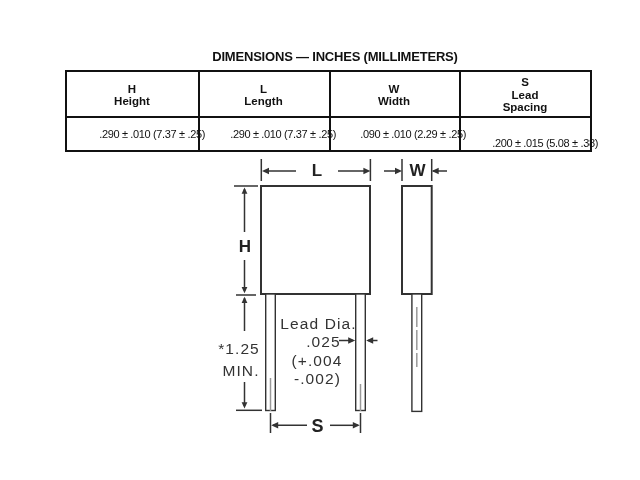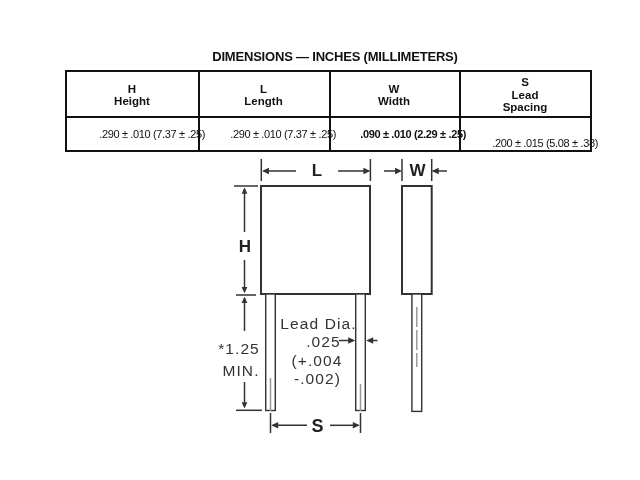--- a/index.html
+++ b/index.html
@@ -37,21 +37,21 @@
     <div class="abs hdr" style="left:134px;top:2px;width:129px;height:44px;">L<br>Length</div>
 
     <div class="abs hdr" style="left:265px;top:2px;width:128px;height:44px;">W<br>Width</div>
 
     <div class="abs hdr" style="left:395px;top:2px;width:130px;height:44px;">S<br>Lead<br>Spacing</div>
 
     <div class="abs dat" style="left:2px;top:48px;width:130px;height:32px;">.290 ± .010 (7.37 ± .25)</div>
 
     <div class="abs dat" style="left:134px;top:48px;width:129px;height:32px;">.290 ± .010 (7.37 ± .25)</div>
 
-    <div class="abs dat" style="left:265px;top:48px;width:128px;height:32px;font-weight:bold;">.090 ± .010 (2.29 ± .25)</div>
+    <div class="abs dat" style="left:265px;top:48px;width:128px;height:32px;">.090 ± .010 (2.29 ± .25)</div>
 
     <div class="abs dat" style="left:395px;top:48px;width:130px;height:50px;">.200 ± .015 (5.08 ± .38)</div>
   </div>
 
   <svg class="abs" style="left:0;top:0;-webkit-font-smoothing:antialiased;" width="640" height="480" viewBox="0 0 640 480">
     <g fill="none" stroke="#323232" stroke-width="1.5">
 
       <rect x="261" y="186" width="109" height="108" fill="#fff" stroke-width="2"></rect>
 
       <rect x="265.7" y="294" width="9.6" height="116.5" fill="#fff" stroke-width="1.4"></rect>

